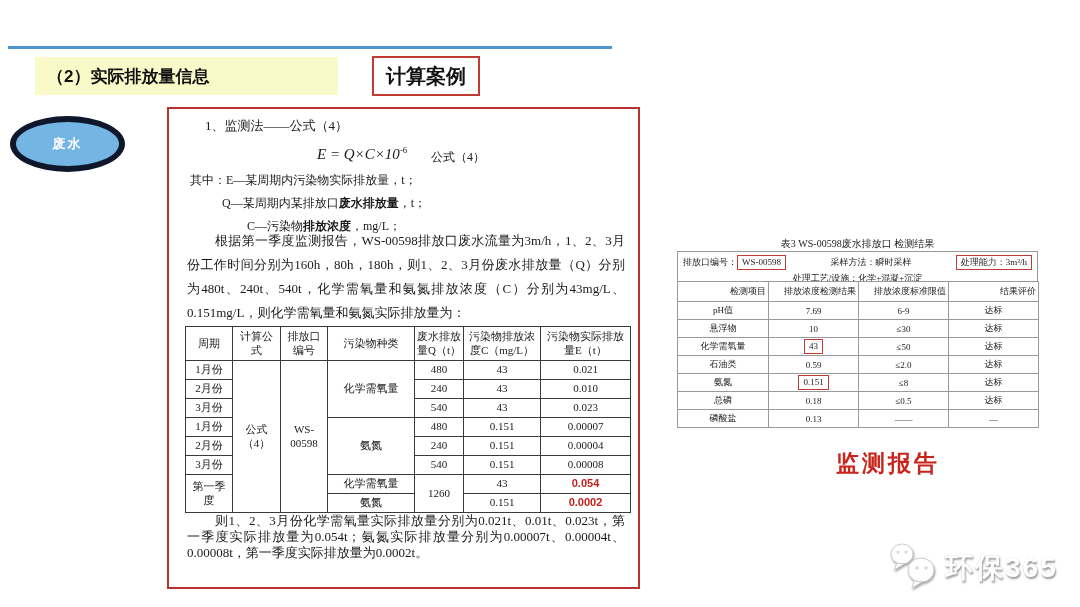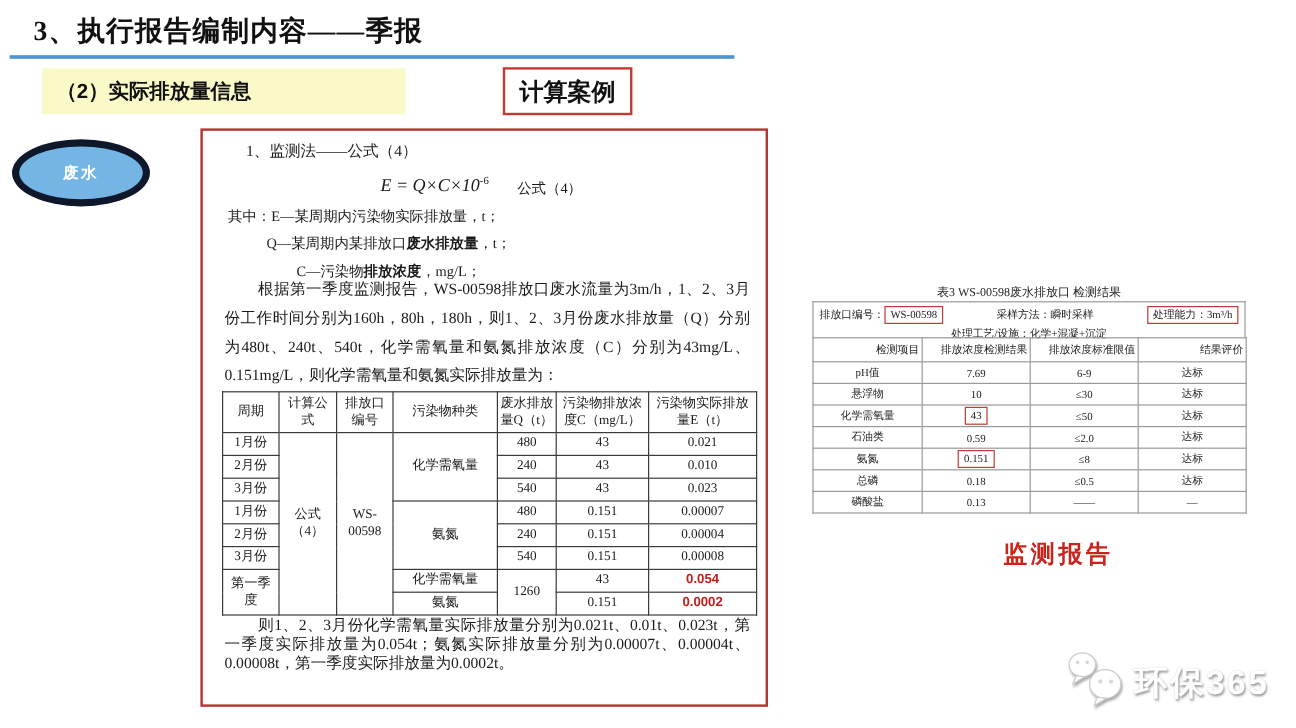--- a/index.html
+++ b/index.html
@@ -9,21 +9,21 @@
 
   .page-title { position:absolute; left:28px; top:10px; font-size:23px; font-weight:bold;
                 letter-spacing:1px; color:#111; }
   .title-line { position:absolute; left:8px; top:46px; width:604px; height:3px; background:#4f93d2; }
 
   .section-label { position:absolute; left:35px; top:57px; width:303px; height:38px; background:#faf9c8;
                    font-family:"Liberation Sans","DejaVu Sans",sans-serif; font-size:17px; font-weight:bold;
                    display:flex; align-items:center; padding-left:12px; color:#111; }
   .case-box { position:absolute; left:372px; top:56px; height:40px; padding:13px 12px; background:#fff;
               border:2px solid #c23a34; display:flex; align-items:center; font-size:20px; font-weight:bold;
-              font-family:"Liberation Sans","DejaVu Sans",sans-serif; color:#111;margin-left:47px; }
+              font-family:"Liberation Sans","DejaVu Sans",sans-serif; color:#111; }
 
   .ellipse { position:absolute; left:10px; top:116px; width:115px; height:56px; background:#74b5e3;
              border:6px solid #0f172a; border-radius:50%; display:flex; align-items:center; justify-content:center;
              color:#fff; font-size:13px; font-weight:bold; font-family:"Liberation Sans",sans-serif; letter-spacing:2px; }
 
   .main-box { position:absolute; left:167px; top:107px; width:473px; height:482px; border:2px solid #b63331; background:#fff; }
   .mb-heading { position:absolute; left:36px; top:8px; font-size:13px; }
   .mb-formula { position:absolute; left:148px; top:36px; font-size:15px; font-style:italic; }
   .mb-formula sup { font-size:9px; font-style:normal; }
   .mb-ref { position:absolute; left:262px; top:40px; font-size:12px; }
@@ -46,35 +46,34 @@
   .mon-info { position:absolute; left:677px; top:251px; width:361px; height:30px; border:1px solid #999;
               border-bottom:none; font-size:9px; padding:3px 5px 0; color:#222; }
   .mon-info-row1 { display:flex; justify-content:space-between; align-items:center; }
   .mon-info-row2 { margin-top:2px;text-align:center; }
   .mon-table { position:absolute; left:677px; top:281px; width:361px; border-collapse:collapse; table-layout:fixed;
                font-size:9px; text-align:center; color:#222; }
   .mon-table td { border:1px solid #999; height:18px; padding:0 2px; vertical-align:middle; }
   .mon-table tr.hdr td { height:20px;text-align:right; }
   .redbox { display:inline-block; border:1px solid #c23a34; padding:0 4px; line-height:1.4; }
 
-  .mon-caption { position:absolute; left:836px; top:448px; font-size:20px; font-weight:bold; color:#c9241c;
+  .mon-caption { position:absolute; left:836px; top:448px; font-size:23px; font-weight:bold; color:#c9241c;
                  font-family:"Liberation Sans",sans-serif; letter-spacing:3px; }
 
   .watermark { position:absolute; left:888px; top:541px; display:flex; align-items:center; gap:5px; }
   .wm-icon svg { filter:drop-shadow(1px 2px 1px #aaaaaa); }
   .wm-text { font-size:28px; font-weight:bold; color:#ffffff; letter-spacing:2px;
              font-family:"Liberation Sans","DejaVu Sans",sans-serif;
              text-shadow:1px 2px 2px #999999, 0 0 1px #cccccc; }
 </style>
 </head>
 <body>
 
 <div class="slide">
 
-  <div class="page-title">3、执行报告编制内容——季报</div>
   <div class="title-line"></div>
 
   <div class="section-label">（2）实际排放量信息</div>
   <div class="case-box">计算案例</div>
 
   <div class="ellipse">
     <span>废水</span>
   </div>
 
   <div class="main-box">

